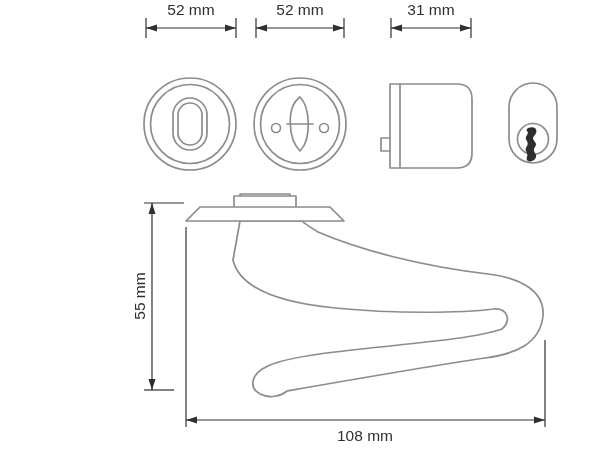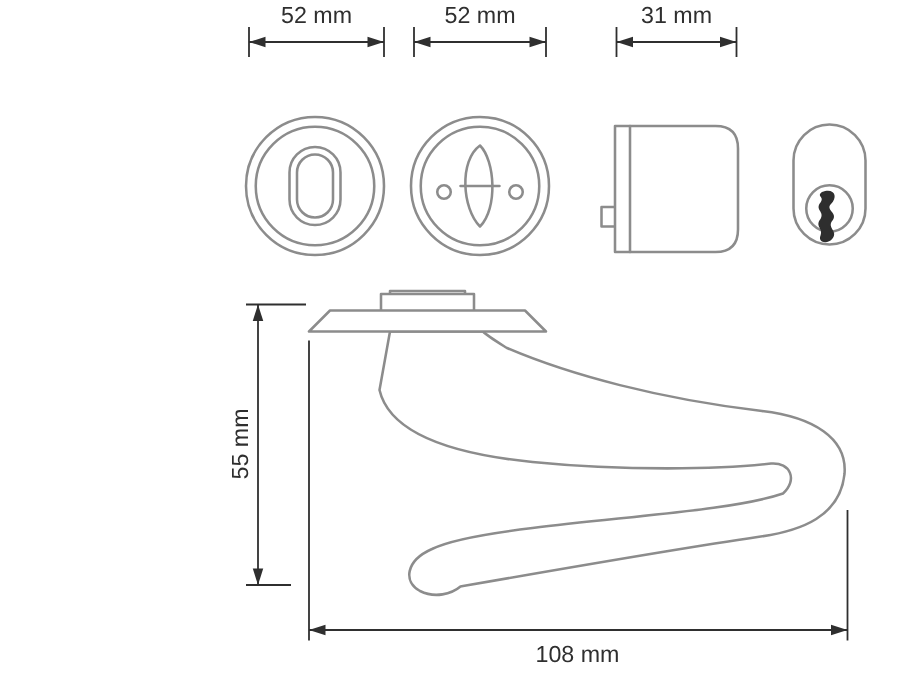--- a/index.html
+++ b/index.html
@@ -9,21 +9,20 @@
     height: 450px;
     background: var(--background, #ffffff);
     font-family: "Liberation Sans", sans-serif;
     overflow: hidden;
   }
   .stage {
     width: 560px;
     height: 450px;
     position: relative;
     background: var(--background, #ffffff);
-    padding-left: 20px;
   }
   svg { display: block; }
   .part {
     stroke: var(--part-line, #8c8c8c);
     stroke-width: 1.7;
     fill: #ffffff;
     stroke-linejoin: round;
     stroke-linecap: round;
   }
   .part-open {

